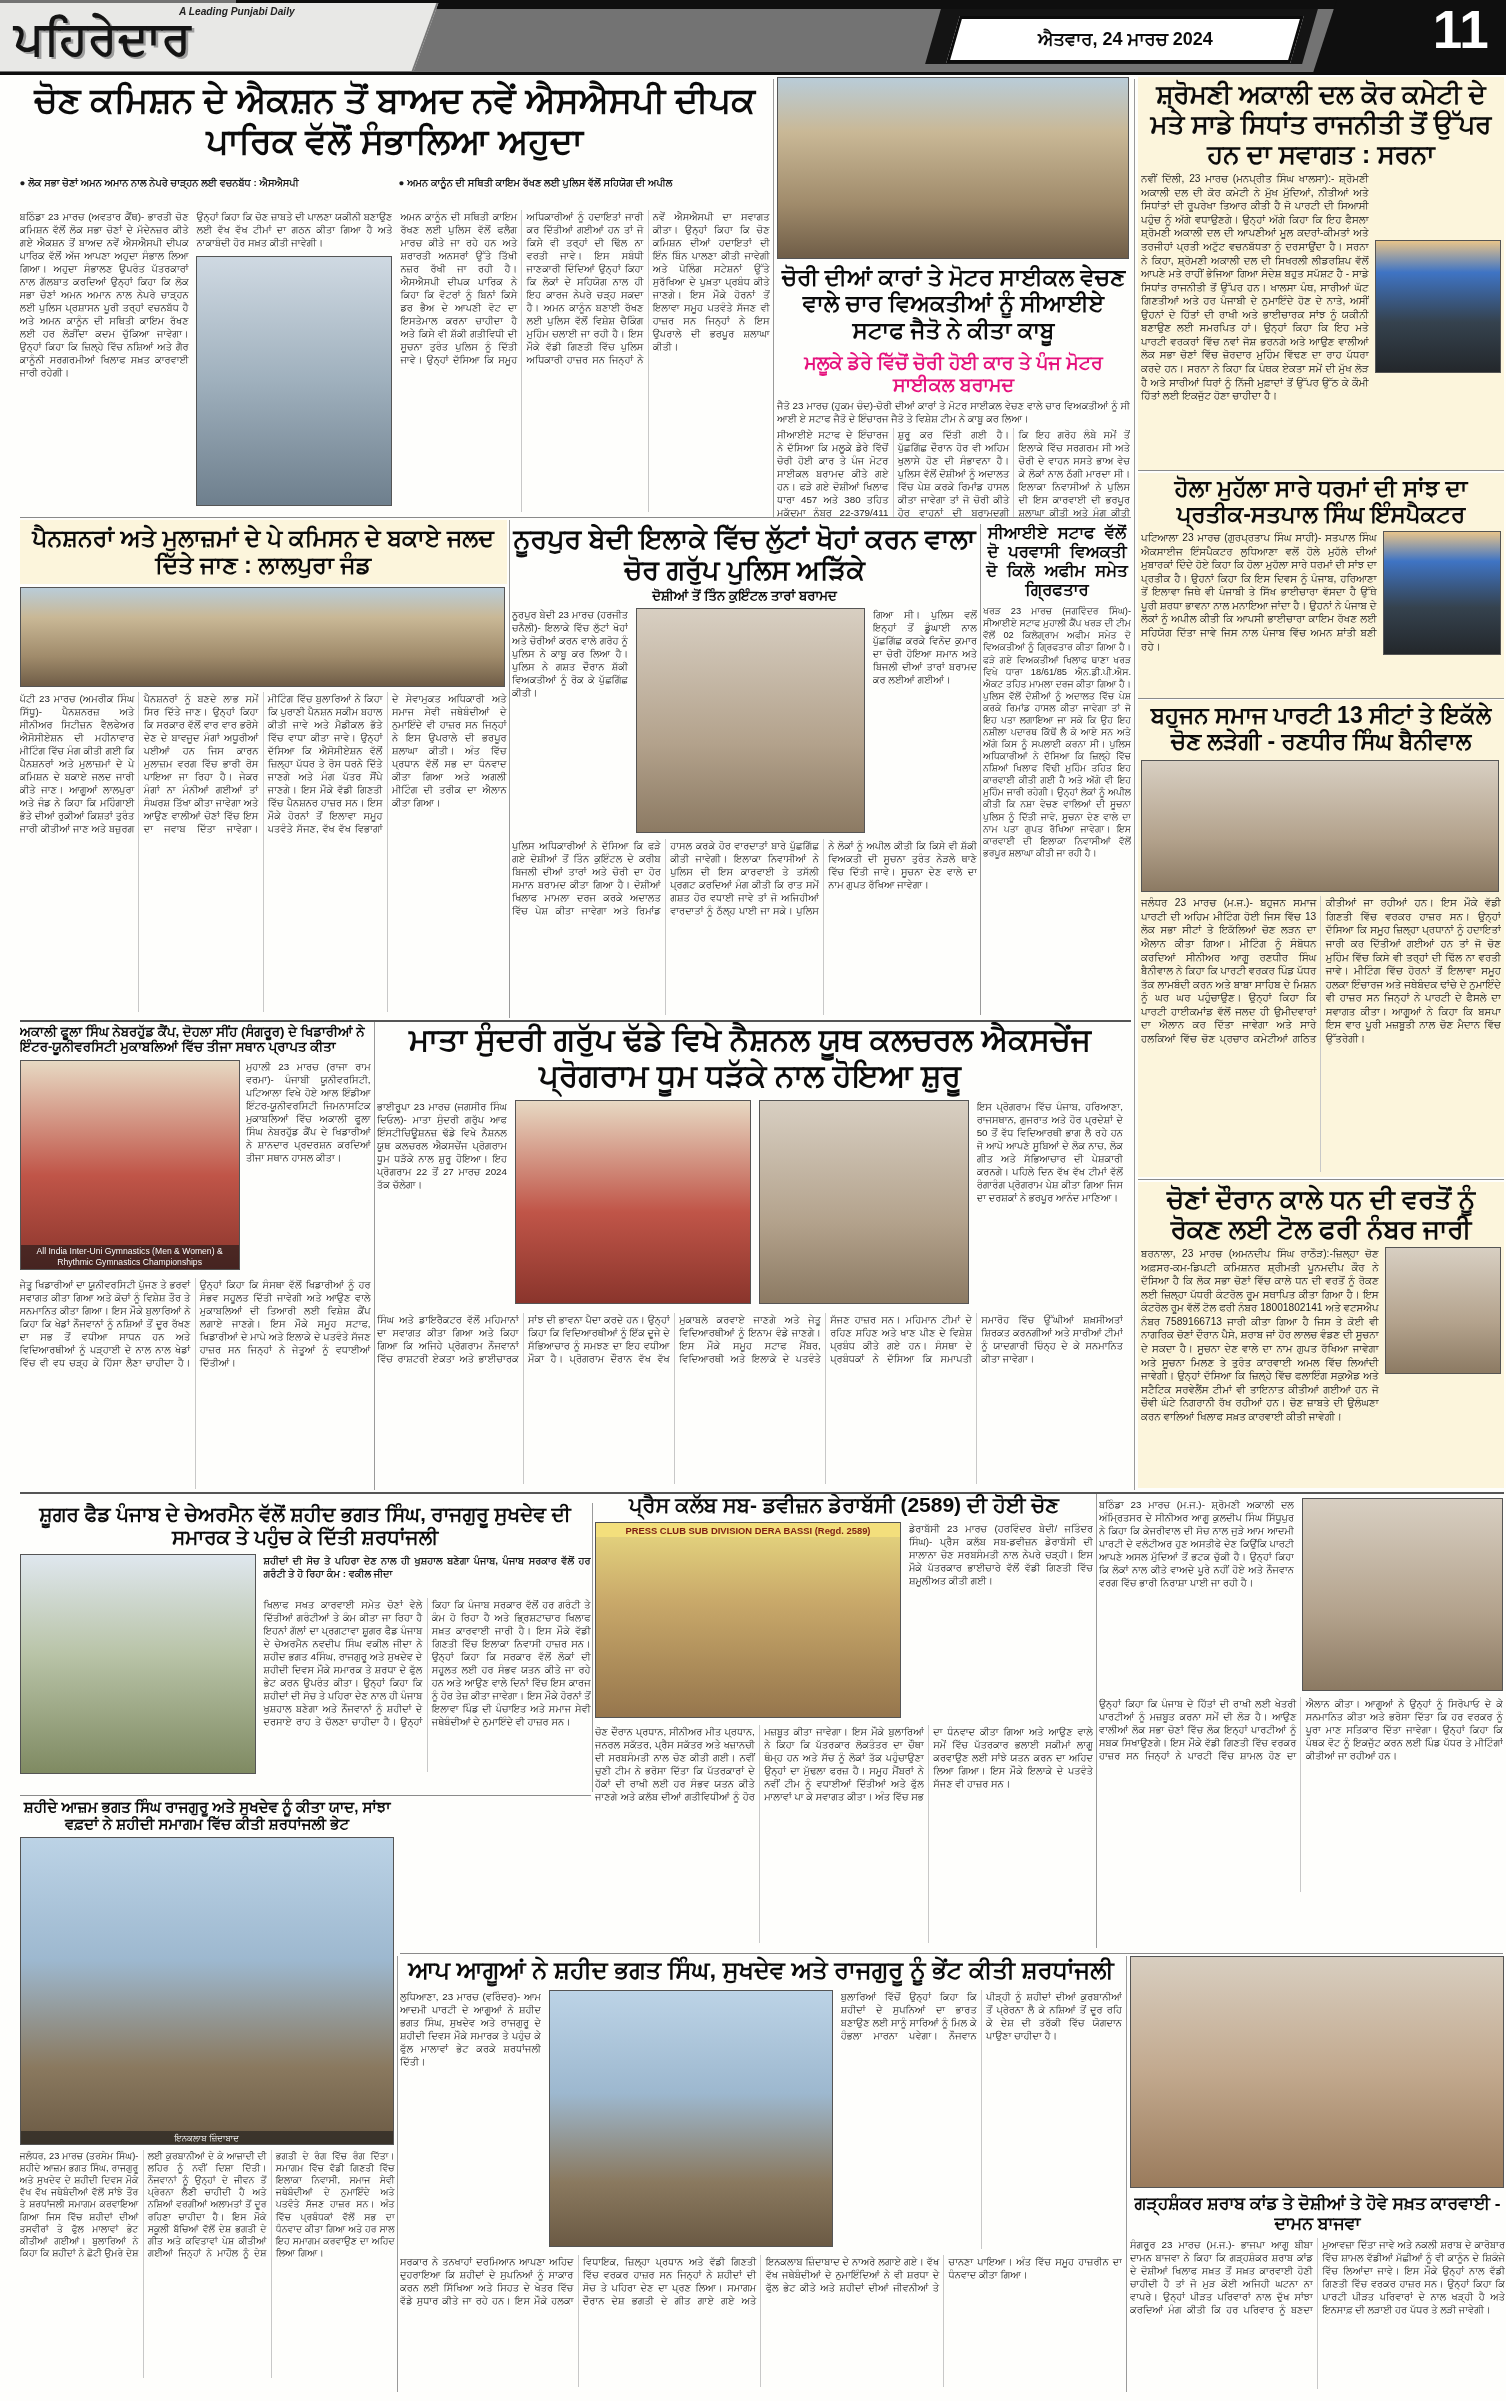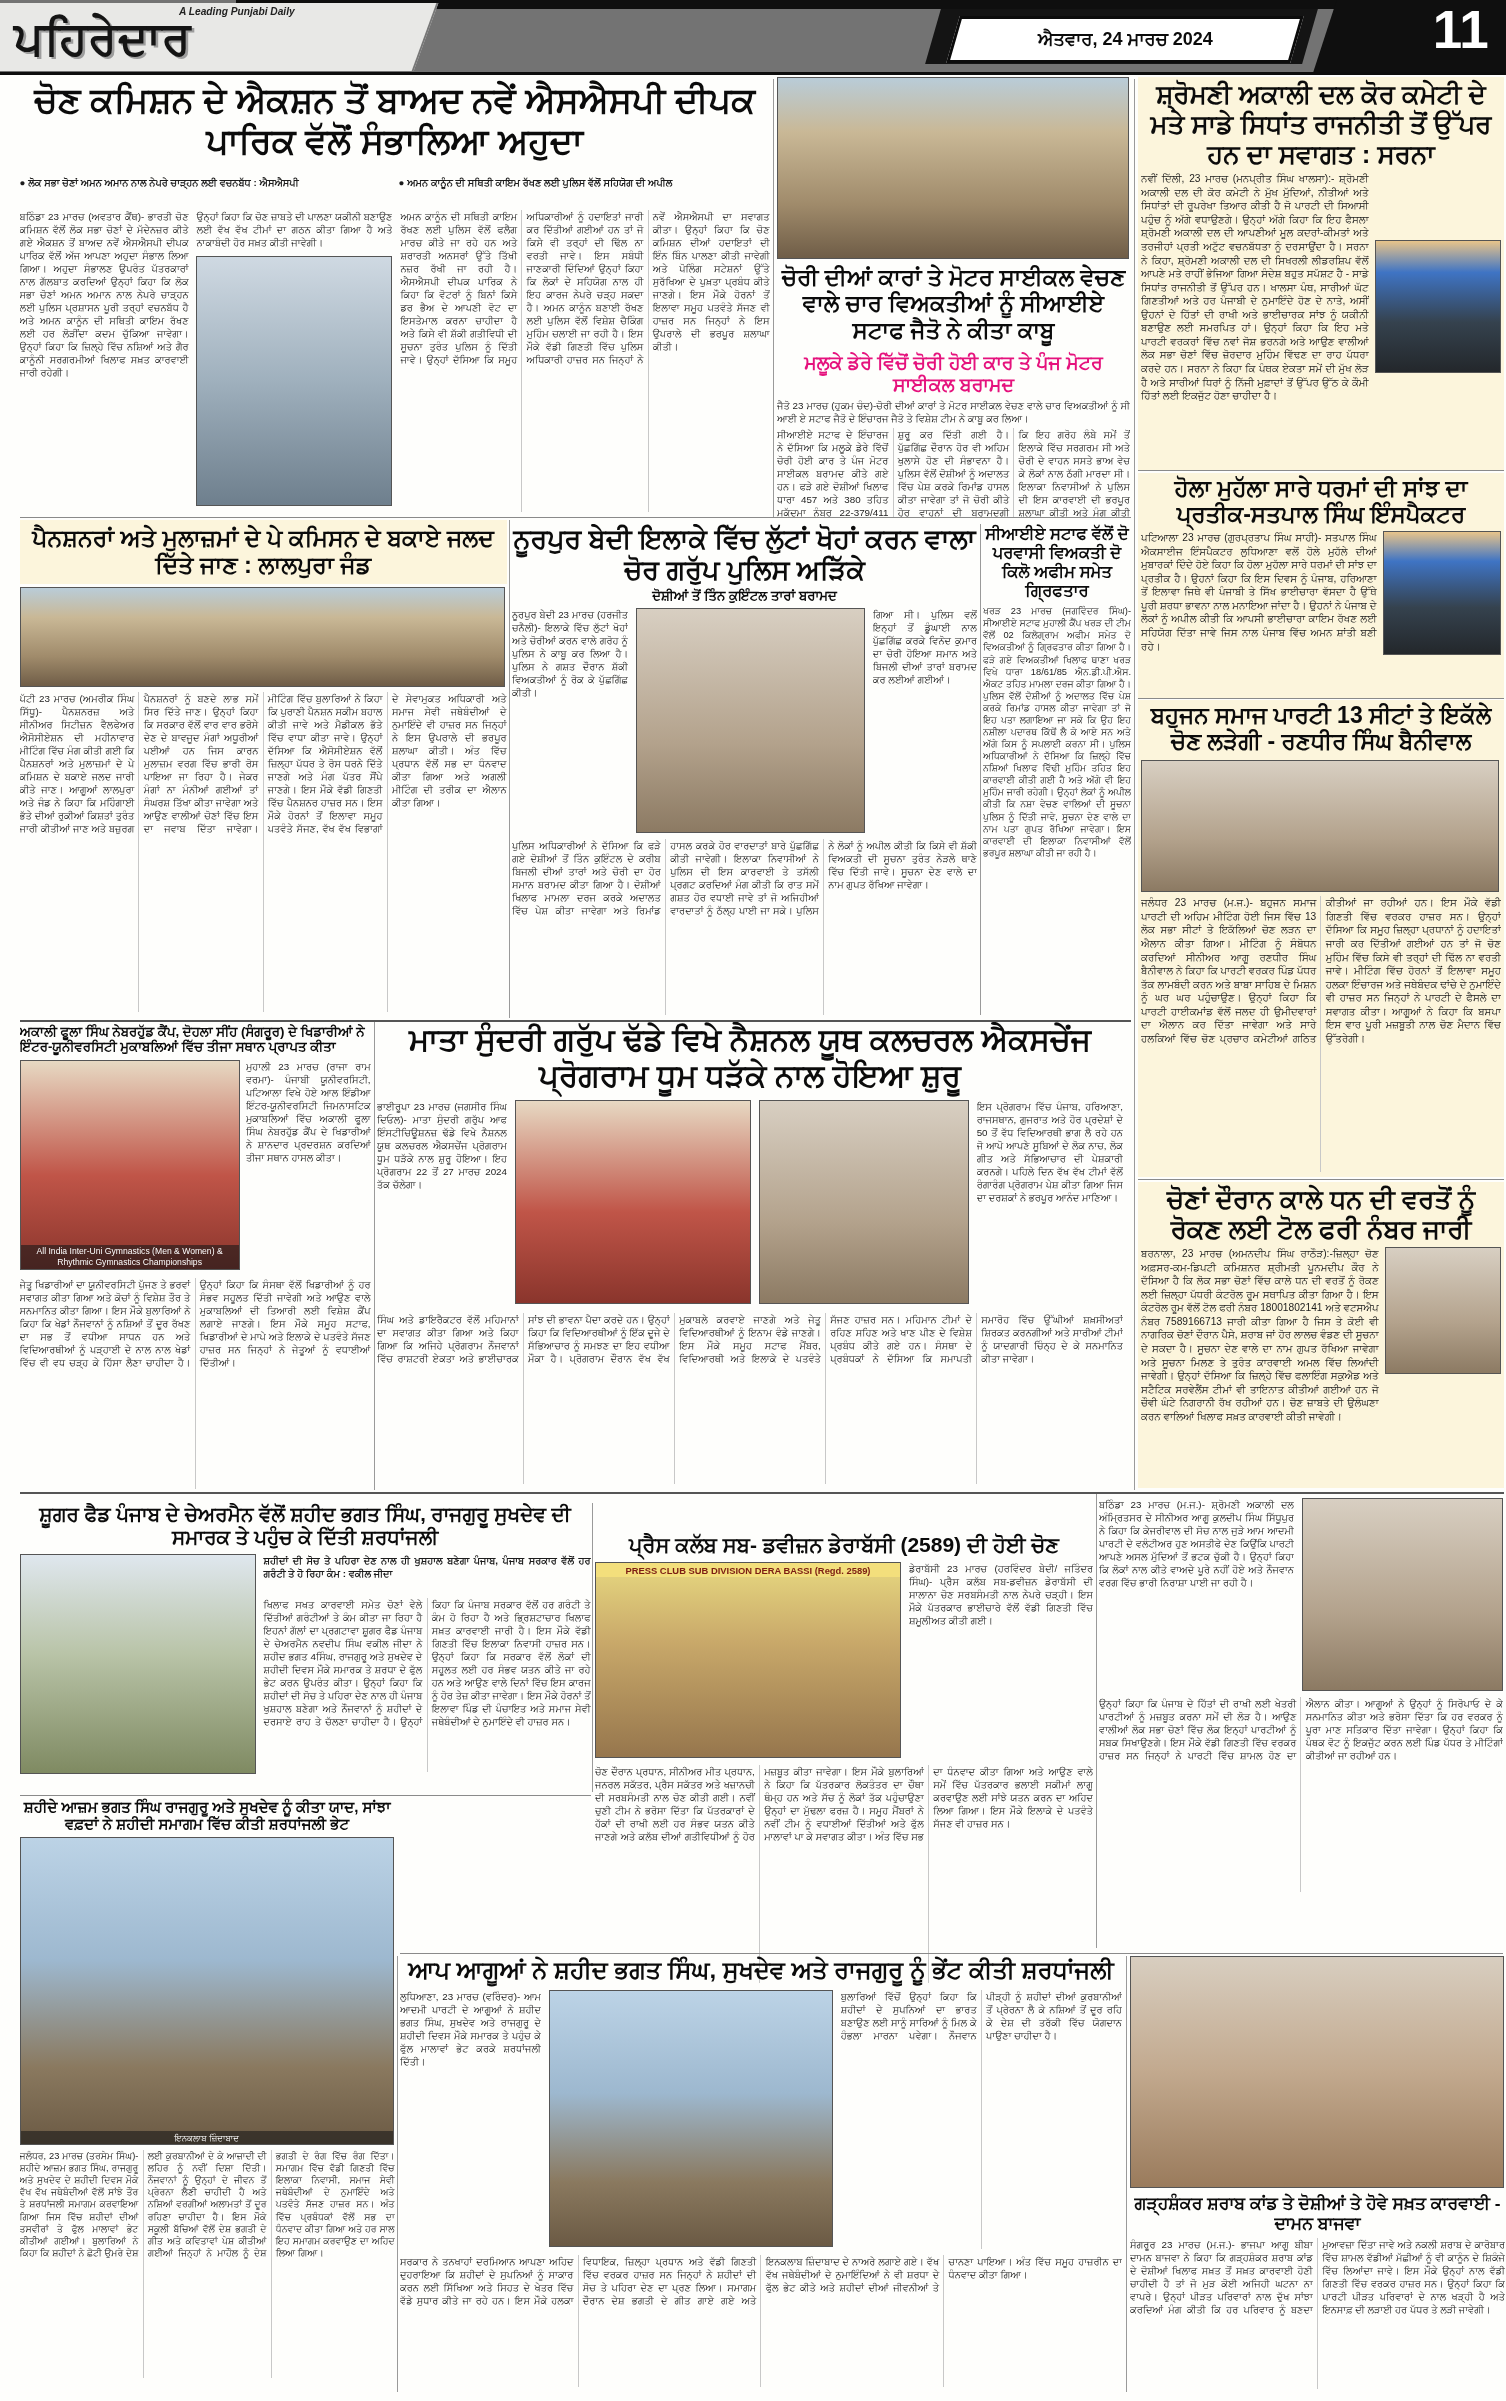--- a/index.html
+++ b/index.html
@@ -144,21 +144,21 @@
     <div class="hl" style="font-size:13.3px;margin-top:1.6px;">ਦੋਸ਼ੀਆਂ ਤੋਂ ਤਿੰਨ ਕੁਇੰਟਲ ਤਾਰਾਂ ਬਰਾਮਦ</div>
     <div class="row" style="height:226px;margin-top:4.7px;">
       <div class="bt" style="width:116px;">ਨੂਰਪੁਰ ਬੇਦੀ 23 ਮਾਰਚ (ਹਰਜੀਤ ਚਨੈਲੀ)- ਇਲਾਕੇ ਵਿੱਚ ਲੁੱਟਾਂ ਖੋਹਾਂ ਅਤੇ ਚੋਰੀਆਂ ਕਰਨ ਵਾਲੇ ਗਰੋਹ ਨੂੰ ਪੁਲਿਸ ਨੇ ਕਾਬੂ ਕਰ ਲਿਆ ਹੈ। ਪੁਲਿਸ ਨੇ ਗਸ਼ਤ ਦੌਰਾਨ ਸ਼ੱਕੀ ਵਿਅਕਤੀਆਂ ਨੂੰ ਰੋਕ ਕੇ ਪੁੱਛਗਿੱਛ ਕੀਤੀ।</div>
       <div class="photo ph-b" style="width:229px;height:225px;"></div>
       <div class="bt" style="flex:1;">ਗਿਆ ਸੀ। ਪੁਲਿਸ ਵਲੋਂ ਇਨ੍ਹਾਂ ਤੋਂ ਡੂੰਘਾਈ ਨਾਲ ਪੁੱਛਗਿੱਛ ਕਰਕੇ ਵਿਨੋਦ ਕੁਮਾਰ ਦਾ ਚੋਰੀ ਹੋਇਆ ਸਮਾਨ ਅਤੇ ਬਿਜਲੀ ਦੀਆਂ ਤਾਰਾਂ ਬਰਾਮਦ ਕਰ ਲਈਆਂ ਗਈਆਂ।</div>
     </div>
     <div class="bt c3" style="height:187px;margin-top:4.7px;">ਪੁਲਿਸ ਅਧਿਕਾਰੀਆਂ ਨੇ ਦੱਸਿਆ ਕਿ ਫੜੇ ਗਏ ਦੋਸ਼ੀਆਂ ਤੋਂ ਤਿੰਨ ਕੁਇੰਟਲ ਦੇ ਕਰੀਬ ਬਿਜਲੀ ਦੀਆਂ ਤਾਰਾਂ ਅਤੇ ਚੋਰੀ ਦਾ ਹੋਰ ਸਮਾਨ ਬਰਾਮਦ ਕੀਤਾ ਗਿਆ ਹੈ। ਦੋਸ਼ੀਆਂ ਖਿਲਾਫ ਮਾਮਲਾ ਦਰਜ ਕਰਕੇ ਅਦਾਲਤ ਵਿੱਚ ਪੇਸ਼ ਕੀਤਾ ਜਾਵੇਗਾ ਅਤੇ ਰਿਮਾਂਡ ਹਾਸਲ ਕਰਕੇ ਹੋਰ ਵਾਰਦਾਤਾਂ ਬਾਰੇ ਪੁੱਛਗਿੱਛ ਕੀਤੀ ਜਾਵੇਗੀ। ਇਲਾਕਾ ਨਿਵਾਸੀਆਂ ਨੇ ਪੁਲਿਸ ਦੀ ਇਸ ਕਾਰਵਾਈ ਤੇ ਤਸੱਲੀ ਪ੍ਰਗਟ ਕਰਦਿਆਂ ਮੰਗ ਕੀਤੀ ਕਿ ਰਾਤ ਸਮੇਂ ਗਸ਼ਤ ਹੋਰ ਵਧਾਈ ਜਾਵੇ ਤਾਂ ਜੋ ਅਜਿਹੀਆਂ ਵਾਰਦਾਤਾਂ ਨੂੰ ਠੱਲ੍ਹ ਪਾਈ ਜਾ ਸਕੇ। ਪੁਲਿਸ ਨੇ ਲੋਕਾਂ ਨੂੰ ਅਪੀਲ ਕੀਤੀ ਕਿ ਕਿਸੇ ਵੀ ਸ਼ੱਕੀ ਵਿਅਕਤੀ ਦੀ ਸੂਚਨਾ ਤੁਰੰਤ ਨੇੜਲੇ ਥਾਣੇ ਵਿੱਚ ਦਿੱਤੀ ਜਾਵੇ। ਸੂਚਨਾ ਦੇਣ ਵਾਲੇ ਦਾ ਨਾਮ ਗੁਪਤ ਰੱਖਿਆ ਜਾਵੇਗਾ।</div>
   </div>
 
   <div class="art" style="left:983px;top:524px;width:148px;height:491px;">
-    <div class="hl" style="font-size:16.5px;">ਸੀਆਈਏ ਸਟਾਫ ਵੱਲੋਂ ਦੋ ਪਰਵਾਸੀ ਵਿਅਕਤੀ ਦੋ ਕਿਲੋ ਅਫੀਮ ਸਮੇਤ ਗ੍ਰਿਫਤਾਰ</div>
+    <div class="hl" style="font-size:16.5px;font-family:Liberation Mono, monospace;">ਸੀਆਈਏ ਸਟਾਫ ਵੱਲੋਂ ਦੋ ਪਰਵਾਸੀ ਵਿਅਕਤੀ ਦੋ ਕਿਲੋ ਅਫੀਮ ਸਮੇਤ ਗ੍ਰਿਫਤਾਰ</div>
     <div class="bts" style="height:408px;margin-top:4.7px;">ਖਰੜ 23 ਮਾਰਚ (ਜਗਵਿੰਦਰ ਸਿੰਘ)- ਸੀਆਈਏ ਸਟਾਫ ਮੁਹਾਲੀ ਕੈਂਪ ਖਰੜ ਦੀ ਟੀਮ ਵੱਲੋਂ 02 ਕਿਲੋਗ੍ਰਾਮ ਅਫੀਮ ਸਮੇਤ ਦੋ ਵਿਅਕਤੀਆਂ ਨੂੰ ਗ੍ਰਿਫਤਾਰ ਕੀਤਾ ਗਿਆ ਹੈ। ਫੜੇ ਗਏ ਵਿਅਕਤੀਆਂ ਖਿਲਾਫ ਥਾਣਾ ਖਰੜ ਵਿਖੇ ਧਾਰਾ 18/61/85 ਐਨ.ਡੀ.ਪੀ.ਐਸ. ਐਕਟ ਤਹਿਤ ਮਾਮਲਾ ਦਰਜ ਕੀਤਾ ਗਿਆ ਹੈ। ਪੁਲਿਸ ਵੱਲੋਂ ਦੋਸ਼ੀਆਂ ਨੂੰ ਅਦਾਲਤ ਵਿੱਚ ਪੇਸ਼ ਕਰਕੇ ਰਿਮਾਂਡ ਹਾਸਲ ਕੀਤਾ ਜਾਵੇਗਾ ਤਾਂ ਜੋ ਇਹ ਪਤਾ ਲਗਾਇਆ ਜਾ ਸਕੇ ਕਿ ਉਹ ਇਹ ਨਸ਼ੀਲਾ ਪਦਾਰਥ ਕਿੱਥੋਂ ਲੈ ਕੇ ਆਏ ਸਨ ਅਤੇ ਅੱਗੇ ਕਿਸ ਨੂੰ ਸਪਲਾਈ ਕਰਨਾ ਸੀ। ਪੁਲਿਸ ਅਧਿਕਾਰੀਆਂ ਨੇ ਦੱਸਿਆ ਕਿ ਜ਼ਿਲ੍ਹੇ ਵਿੱਚ ਨਸ਼ਿਆਂ ਖਿਲਾਫ ਵਿੱਢੀ ਮੁਹਿੰਮ ਤਹਿਤ ਇਹ ਕਾਰਵਾਈ ਕੀਤੀ ਗਈ ਹੈ ਅਤੇ ਅੱਗੇ ਵੀ ਇਹ ਮੁਹਿੰਮ ਜਾਰੀ ਰਹੇਗੀ। ਉਨ੍ਹਾਂ ਲੋਕਾਂ ਨੂੰ ਅਪੀਲ ਕੀਤੀ ਕਿ ਨਸ਼ਾ ਵੇਚਣ ਵਾਲਿਆਂ ਦੀ ਸੂਚਨਾ ਪੁਲਿਸ ਨੂੰ ਦਿੱਤੀ ਜਾਵੇ, ਸੂਚਨਾ ਦੇਣ ਵਾਲੇ ਦਾ ਨਾਮ ਪਤਾ ਗੁਪਤ ਰੱਖਿਆ ਜਾਵੇਗਾ। ਇਸ ਕਾਰਵਾਈ ਦੀ ਇਲਾਕਾ ਨਿਵਾਸੀਆਂ ਵੱਲੋਂ ਭਰਪੂਰ ਸ਼ਲਾਘਾ ਕੀਤੀ ਜਾ ਰਹੀ ਹੈ।</div>
   </div>
 
   <div class="art" style="left:377px;top:1022px;width:746px;height:466px;">
     <div class="hl" style="font-size:31px;">ਮਾਤਾ ਸੁੰਦਰੀ ਗਰੁੱਪ ਢੱਡੇ ਵਿਖੇ ਨੈਸ਼ਨਲ ਯੂਥ ਕਲਚਰਲ ਐਕਸਚੇਂਜ ਪ੍ਰੋਗਰਾਮ ਧੂਮ ਧੜੱਕੇ ਨਾਲ ਹੋਇਆ ਸ਼ੁਰੂ</div>
     <div class="row" style="height:206px;margin-top:6.3px;">
       <div class="bt" style="width:130px;">ਭਾਈਰੂਪਾ 23 ਮਾਰਚ (ਜਗਸੀਰ ਸਿੰਘ ਦਿਓਲ)- ਮਾਤਾ ਸੁੰਦਰੀ ਗਰੁੱਪ ਆਫ ਇੰਸਟੀਚਿਊਸ਼ਨਜ਼ ਢੱਡੇ ਵਿਖੇ ਨੈਸ਼ਨਲ ਯੂਥ ਕਲਚਰਲ ਐਕਸਚੇਂਜ ਪ੍ਰੋਗਰਾਮ ਧੂਮ ਧੜੱਕੇ ਨਾਲ ਸ਼ੁਰੂ ਹੋਇਆ। ਇਹ ਪ੍ਰੋਗਰਾਮ 22 ਤੋਂ 27 ਮਾਰਚ 2024 ਤੱਕ ਚੱਲੇਗਾ।</div>
       <div class="photo ph-e" style="width:236px;height:204px;"></div>
       <div class="photo ph-b" style="width:210px;height:204px;"></div>
       <div class="bt" style="flex:1;">ਇਸ ਪ੍ਰੋਗਰਾਮ ਵਿੱਚ ਪੰਜਾਬ, ਹਰਿਆਣਾ, ਰਾਜਸਥਾਨ, ਗੁਜਰਾਤ ਅਤੇ ਹੋਰ ਪ੍ਰਦੇਸ਼ਾਂ ਦੇ 50 ਤੋਂ ਵੱਧ ਵਿਦਿਆਰਥੀ ਭਾਗ ਲੈ ਰਹੇ ਹਨ ਜੋ ਆਪੋ ਆਪਣੇ ਸੂਬਿਆਂ ਦੇ ਲੋਕ ਨਾਚ, ਲੋਕ ਗੀਤ ਅਤੇ ਸੱਭਿਆਚਾਰ ਦੀ ਪੇਸ਼ਕਾਰੀ ਕਰਨਗੇ। ਪਹਿਲੇ ਦਿਨ ਵੱਖ ਵੱਖ ਟੀਮਾਂ ਵੱਲੋਂ ਰੰਗਾਰੰਗ ਪ੍ਰੋਗਰਾਮ ਪੇਸ਼ ਕੀਤਾ ਗਿਆ ਜਿਸ ਦਾ ਦਰਸ਼ਕਾਂ ਨੇ ਭਰਪੂਰ ਆਨੰਦ ਮਾਣਿਆ।</div>
@@ -170,21 +170,21 @@
     <div class="hl" style="font-size:20px;">ਸ਼ੂਗਰ ਫੈਡ ਪੰਜਾਬ ਦੇ ਚੇਅਰਮੈਨ ਵੱਲੋਂ ਸ਼ਹੀਦ ਭਗਤ ਸਿੰਘ, ਰਾਜਗੁਰੂ ਸੁਖਦੇਵ ਦੀ ਸਮਾਰਕ ਤੇ ਪਹੁੰਚ ਕੇ ਦਿੱਤੀ ਸ਼ਰਧਾਂਜਲੀ</div>
     <div class="row" style="height:221px;margin-top:4.7px;">
       <div class="photo ph-f" style="width:236px;height:220px;"></div>
       <div style="flex:1;">
         <div class="bt" style="font-weight:700;height:41px;">ਸ਼ਹੀਦਾਂ ਦੀ ਸੋਚ ਤੇ ਪਹਿਰਾ ਦੇਣ ਨਾਲ ਹੀ ਖੁਸ਼ਹਾਲ ਬਣੇਗਾ ਪੰਜਾਬ, ਪੰਜਾਬ ਸਰਕਾਰ ਵੱਲੋਂ ਹਰ ਗਰੰਟੀ ਤੇ ਹੋ ਰਿਹਾ ਕੰਮ : ਵਕੀਲ ਜੀਦਾ</div>
         <div class="bt c2" style="height:174px;margin-top:3.1px;">ਖਿਲਾਫ ਸਖਤ ਕਾਰਵਾਈ ਸਮੇਤ ਚੋਣਾਂ ਵੇਲੇ ਦਿੱਤੀਆਂ ਗਰੰਟੀਆਂ ਤੇ ਕੰਮ ਕੀਤਾ ਜਾ ਰਿਹਾ ਹੈ ਇਹਨਾਂ ਗੱਲਾਂ ਦਾ ਪ੍ਰਗਟਾਵਾ ਸ਼ੂਗਰ ਫੈਡ ਪੰਜਾਬ ਦੇ ਚੇਅਰਮੈਨ ਨਵਦੀਪ ਸਿੰਘ ਵਕੀਲ ਜੀਦਾ ਨੇ ਸ਼ਹੀਦ ਭਗਤ 4ਸਿੰਘ, ਰਾਜਗੁਰੂ ਅਤੇ ਸੁਖਦੇਵ ਦੇ ਸ਼ਹੀਦੀ ਦਿਵਸ ਮੌਕੇ ਸਮਾਰਕ ਤੇ ਸ਼ਰਧਾ ਦੇ ਫੁੱਲ ਭੇਟ ਕਰਨ ਉਪਰੰਤ ਕੀਤਾ। ਉਨ੍ਹਾਂ ਕਿਹਾ ਕਿ ਸ਼ਹੀਦਾਂ ਦੀ ਸੋਚ ਤੇ ਪਹਿਰਾ ਦੇਣ ਨਾਲ ਹੀ ਪੰਜਾਬ ਖੁਸ਼ਹਾਲ ਬਣੇਗਾ ਅਤੇ ਨੌਜਵਾਨਾਂ ਨੂੰ ਸ਼ਹੀਦਾਂ ਦੇ ਦਰਸਾਏ ਰਾਹ ਤੇ ਚੱਲਣਾ ਚਾਹੀਦਾ ਹੈ। ਉਨ੍ਹਾਂ ਕਿਹਾ ਕਿ ਪੰਜਾਬ ਸਰਕਾਰ ਵੱਲੋਂ ਹਰ ਗਰੰਟੀ ਤੇ ਕੰਮ ਹੋ ਰਿਹਾ ਹੈ ਅਤੇ ਭ੍ਰਿਸ਼ਟਾਚਾਰ ਖਿਲਾਫ ਸਖ਼ਤ ਕਾਰਵਾਈ ਜਾਰੀ ਹੈ। ਇਸ ਮੌਕੇ ਵੱਡੀ ਗਿਣਤੀ ਵਿੱਚ ਇਲਾਕਾ ਨਿਵਾਸੀ ਹਾਜ਼ਰ ਸਨ। ਉਨ੍ਹਾਂ ਕਿਹਾ ਕਿ ਸਰਕਾਰ ਵੱਲੋਂ ਲੋਕਾਂ ਦੀ ਸਹੂਲਤ ਲਈ ਹਰ ਸੰਭਵ ਯਤਨ ਕੀਤੇ ਜਾ ਰਹੇ ਹਨ ਅਤੇ ਆਉਣ ਵਾਲੇ ਦਿਨਾਂ ਵਿੱਚ ਇਸ ਕਾਰਜ ਨੂੰ ਹੋਰ ਤੇਜ਼ ਕੀਤਾ ਜਾਵੇਗਾ। ਇਸ ਮੌਕੇ ਹੋਰਨਾਂ ਤੋਂ ਇਲਾਵਾ ਪਿੰਡ ਦੀ ਪੰਚਾਇਤ ਅਤੇ ਸਮਾਜ ਸੇਵੀ ਜਥੇਬੰਦੀਆਂ ਦੇ ਨੁਮਾਇੰਦੇ ਵੀ ਹਾਜ਼ਰ ਸਨ।</div>
       </div>
     </div>
   </div>
 
-  <div class="art" style="left:595px;top:1493px;width:498px;height:455px;margin-top:40px;">
+  <div class="art" style="left:595px;top:1493px;width:498px;height:455px;">
     <div class="hl" style="font-size:21px;">ਪ੍ਰੈਸ ਕਲੱਬ ਸਬ- ਡਵੀਜ਼ਨ ਡੇਰਾਬੱਸੀ (2589) ਦੀ ਹੋਈ ਚੋਣ</div>
     <div class="row" style="height:198px;margin-top:4.7px;">
       <div class="photo ph-g" style="width:306px;height:196px;">
         <div class="ph-banner">PRESS CLUB SUB DIVISION DERA BASSI (Regd. 2589)</div>
       </div>
       <div class="bt" style="flex:1;">ਡੇਰਾਬੱਸੀ 23 ਮਾਰਚ (ਹਰਵਿੰਦਰ ਬੇਦੀ/ ਜਤਿੰਦਰ ਸਿੰਘ)- ਪ੍ਰੈਸ ਕਲੱਬ ਸਬ-ਡਵੀਜ਼ਨ ਡੇਰਾਬੱਸੀ ਦੀ ਸਾਲਾਨਾ ਚੋਣ ਸਰਬਸੰਮਤੀ ਨਾਲ ਨੇਪਰੇ ਚੜ੍ਹੀ। ਇਸ ਮੌਕੇ ਪੱਤਰਕਾਰ ਭਾਈਚਾਰੇ ਵੱਲੋਂ ਵੱਡੀ ਗਿਣਤੀ ਵਿੱਚ ਸ਼ਮੂਲੀਅਤ ਕੀਤੀ ਗਈ।</div>
     </div>
     <div class="bt c3" style="height:218px;margin-top:4.7px;">ਚੋਣ ਦੌਰਾਨ ਪ੍ਰਧਾਨ, ਸੀਨੀਅਰ ਮੀਤ ਪ੍ਰਧਾਨ, ਜਨਰਲ ਸਕੱਤਰ, ਪ੍ਰੈਸ ਸਕੱਤਰ ਅਤੇ ਖਜ਼ਾਨਚੀ ਦੀ ਸਰਬਸੰਮਤੀ ਨਾਲ ਚੋਣ ਕੀਤੀ ਗਈ। ਨਵੀਂ ਚੁਣੀ ਟੀਮ ਨੇ ਭਰੋਸਾ ਦਿੱਤਾ ਕਿ ਪੱਤਰਕਾਰਾਂ ਦੇ ਹੱਕਾਂ ਦੀ ਰਾਖੀ ਲਈ ਹਰ ਸੰਭਵ ਯਤਨ ਕੀਤੇ ਜਾਣਗੇ ਅਤੇ ਕਲੱਬ ਦੀਆਂ ਗਤੀਵਿਧੀਆਂ ਨੂੰ ਹੋਰ ਮਜ਼ਬੂਤ ਕੀਤਾ ਜਾਵੇਗਾ। ਇਸ ਮੌਕੇ ਬੁਲਾਰਿਆਂ ਨੇ ਕਿਹਾ ਕਿ ਪੱਤਰਕਾਰ ਲੋਕਤੰਤਰ ਦਾ ਚੌਥਾ ਥੰਮ੍ਹ ਹਨ ਅਤੇ ਸੱਚ ਨੂੰ ਲੋਕਾਂ ਤੱਕ ਪਹੁੰਚਾਉਣਾ ਉਨ੍ਹਾਂ ਦਾ ਮੁੱਢਲਾ ਫਰਜ਼ ਹੈ। ਸਮੂਹ ਮੈਂਬਰਾਂ ਨੇ ਨਵੀਂ ਟੀਮ ਨੂੰ ਵਧਾਈਆਂ ਦਿੱਤੀਆਂ ਅਤੇ ਫੁੱਲ ਮਾਲਾਵਾਂ ਪਾ ਕੇ ਸਵਾਗਤ ਕੀਤਾ। ਅੰਤ ਵਿੱਚ ਸਭ ਦਾ ਧੰਨਵਾਦ ਕੀਤਾ ਗਿਆ ਅਤੇ ਆਉਣ ਵਾਲੇ ਸਮੇਂ ਵਿੱਚ ਪੱਤਰਕਾਰ ਭਲਾਈ ਸਕੀਮਾਂ ਲਾਗੂ ਕਰਵਾਉਣ ਲਈ ਸਾਂਝੇ ਯਤਨ ਕਰਨ ਦਾ ਅਹਿਦ ਲਿਆ ਗਿਆ। ਇਸ ਮੌਕੇ ਇਲਾਕੇ ਦੇ ਪਤਵੰਤੇ ਸੱਜਣ ਵੀ ਹਾਜ਼ਰ ਸਨ।</div>
   </div>
 

